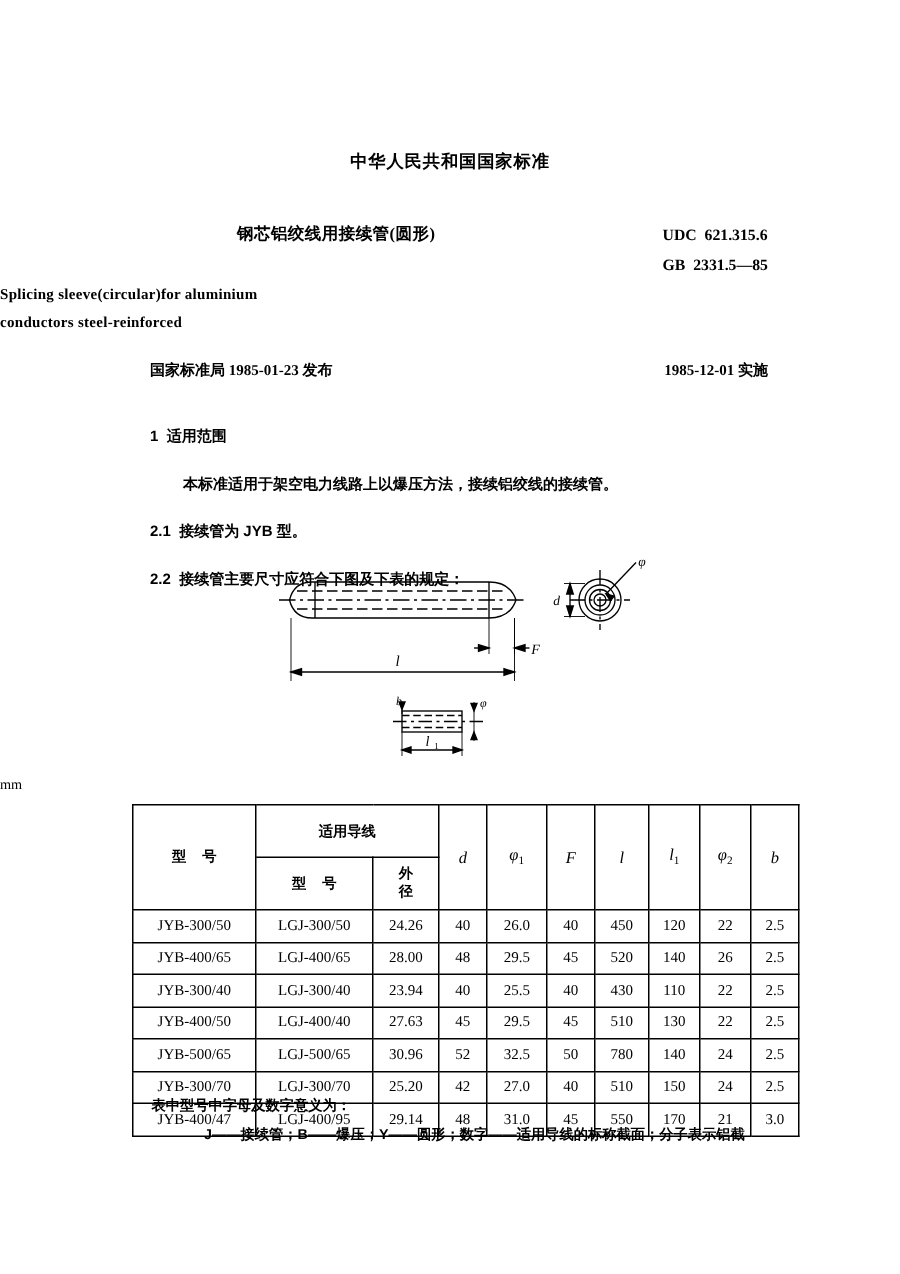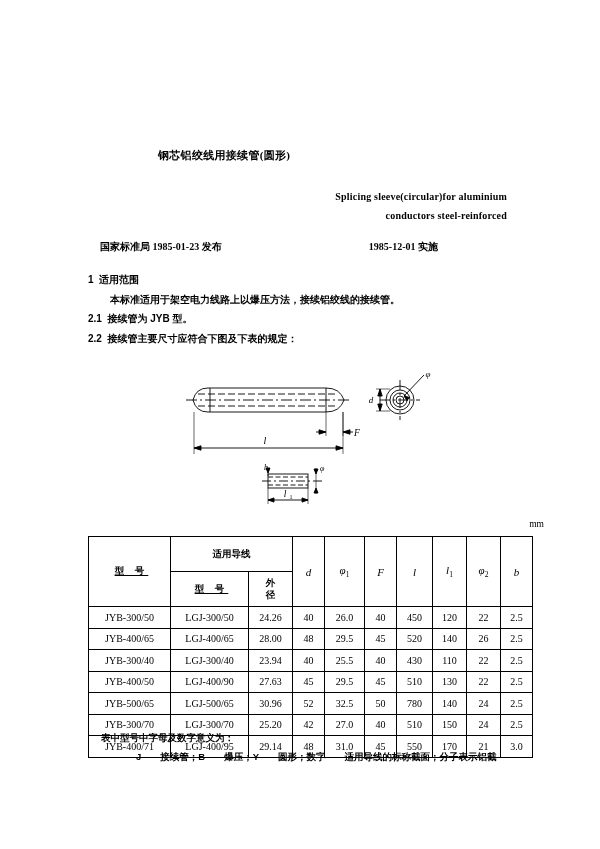--- a/index.html
+++ b/index.html
@@ -58,69 +58,69 @@
     font-weight: bold;
     line-height: 20px;
   }
   .std-codes div { white-space: pre; }
 
   .en-title {
     position: absolute;
     top: 187px;
     left: 0;
     width: 507px;
-    text-align: right;
+    text-align: left;
     font-size: 10px;
     font-weight: bold;
     line-height: 19px;
     letter-spacing: 0.2px;
   }
   .en-title .ln2 { display: block; }
 
   .pub-row {
     position: absolute;
     top: 240px;
     left: 100px;
-    width: 338px;
+    width: 412px;
     font-size: 10px;
     font-weight: bold;
     display: flex;
     justify-content: space-between;
   }
 
   
   .body-text {
     position: absolute;
     top: 270px;
     left: 88px;
     width: 430px;
     font-size: 10px;
     line-height: 19.5px;
     font-family: "Liberation Sans", "DejaVu Sans", sans-serif;
     font-weight: bold;
   }
-  .body-text p { margin: 0; white-space: pre; }
+  .body-text p { margin: 12px; white-space: pre; }
   .body-text p.indent { padding-left: 22px; }
 
   
   .figure {
     position: absolute;
     top: 370px;
     left: 0;
     width: 600px;
     height: 150px;
   }
 
   
   .unit-label {
     position: absolute;
     top: 519px;
     left: 0;
     width: 600px;
-    text-align: right;
+    text-align: left;
     padding-right: 56px;
     box-sizing: border-box;
     font-size: 9.5px;
     font-family: "Liberation Serif", serif;
   }
 
   table.spec {
     position: absolute;
     top: 536px;
     left: 88px;
@@ -148,21 +148,21 @@
     font-family: "Liberation Serif", "DejaVu Serif", serif;
     font-style: italic;
     font-weight: normal;
     font-size: 11px;
   }
   table.spec tbody td {
     height: 20.5px;
     font-size: 10px;
     font-family: "Liberation Serif", "DejaVu Serif", serif;
   }
-  .sp { letter-spacing: 4px; padding-left: 4px; text-decoration: underline; }
+  .sp { letter-spacing: 4px; padding-left: 4px; }
   .vert {
     display: inline-block;
     line-height: 12px;
     letter-spacing: 0;
   }
   .sub { font-size: 7.5px; vertical-align: sub; font-style: normal; }
 
   tbody tr.group-end td { border-bottom: 1.6px solid #000; }
 
   
@@ -177,23 +177,28 @@
     font-weight: bold;
   }
   .footnote p { margin: 0; white-space: pre; padding-left: 48px; }
   .footnote p.indent { padding-left: 13px; }
 </style>
 </head>
 <body>
 
 <div class="page">
 
+  <div class="doc-title">中华人民共和国国家标准</div>
 
   <div class="title-row">
     <div class="cn-title">钢芯铝绞线用接续管(圆形)</div>
+    <div class="std-codes">
+      <div>UDC  621.315.6</div>
+      <div>GB  2331.5—85</div>
+    </div>
   </div>
 
   <div class="en-title">
     <span class="ln1">Splicing  sleeve(circular)for  aluminium</span>
     <span class="ln2">conductors  steel-reinforced</span>
   </div>
 
   <div class="pub-row">
     <span>国家标准局 1985-01-23 发布</span>
     <span>1985-12-01 实施</span>
@@ -373,21 +378,21 @@
           <td>40</td>
           <td>25.5</td>
           <td>40</td>
           <td>430</td>
           <td>110</td>
           <td>22</td>
           <td>2.5</td>
         </tr>
         <tr>
           <td>JYB-400/50</td>
-          <td>LGJ-400/90</td>
+          <td>LGJ-400/40</td>
           <td>27.63</td>
           <td>45</td>
           <td>29.5</td>
           <td>45</td>
           <td>510</td>
           <td>130</td>
           <td>22</td>
           <td>2.5</td>
         </tr>
         <tr class="group-end">
@@ -408,21 +413,21 @@
           <td>25.20</td>
           <td>42</td>
           <td>27.0</td>
           <td>40</td>
           <td>510</td>
           <td>150</td>
           <td>24</td>
           <td>2.5</td>
         </tr>
         <tr>
-          <td>JYB-400/71</td>
+          <td>JYB-400/47</td>
           <td>LGJ-400/95</td>
           <td>29.14</td>
           <td>48</td>
           <td>31.0</td>
           <td>45</td>
           <td>550</td>
           <td>170</td>
           <td>21</td>
           <td>3.0</td>
         </tr>

